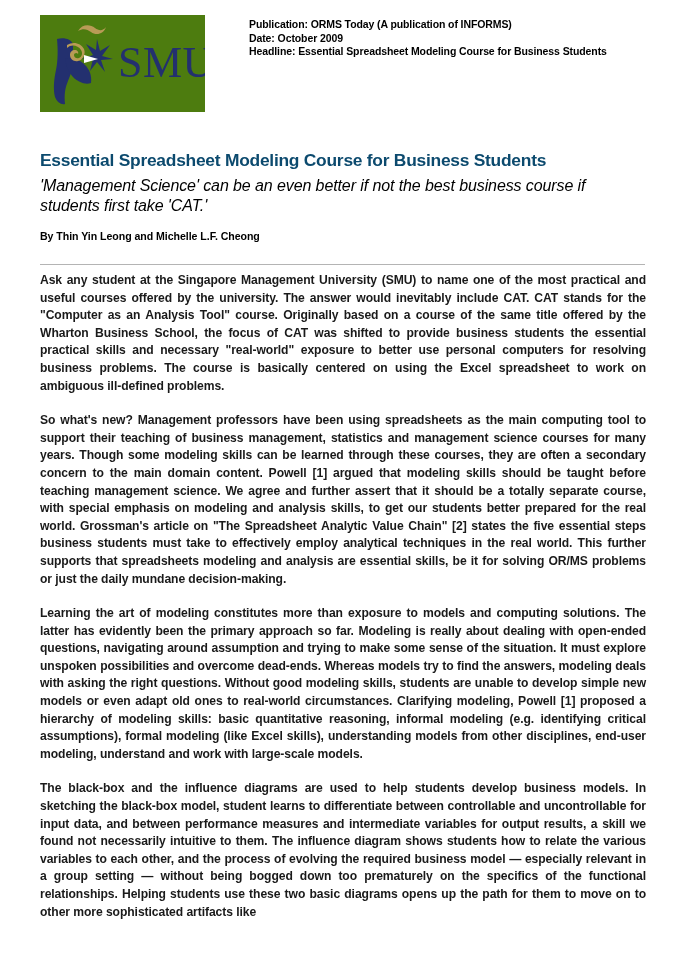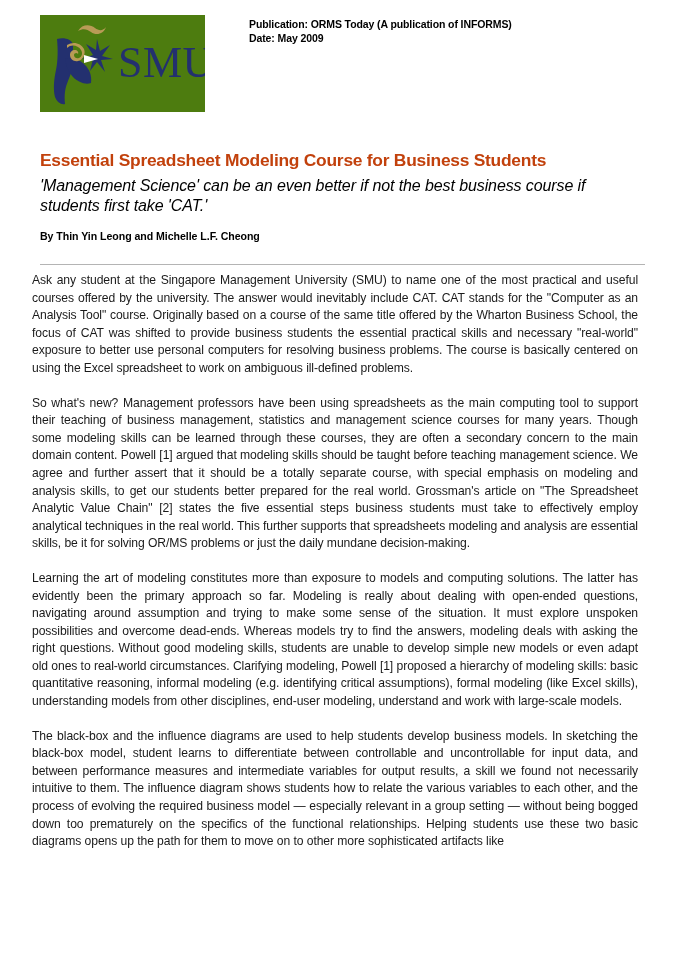--- a/index.html
+++ b/index.html
@@ -62,21 +62,21 @@
   
   .headline {
     position: absolute;
     left: 40px;
     top: 138px;
     width: 605px;
     font-size: 17.4px;
     font-weight: bold;
     line-height: 21px;
     letter-spacing: -0.25px;
-    color: #c2410c;
+    color: #0c4a6e;
   }
   .subhead {
     position: absolute;
     left: 40px;
     top: 176px;
     width: 590px;
     font-size: 16px;
     font-style: italic;
     line-height: 20px;
     letter-spacing: -0.1px;
@@ -99,23 +99,24 @@
     top: 256px;
     width: 605px;
     height: 1px;
     background: #b4b4b4;
     border: 0;
   }
 
   
   .body-copy {
     position: absolute;
-    left: 32px;
+    left: 40px;
     top: 272px;
     width: 606px;
+    font-weight: bold;
   }
   .body-copy p {
     margin: 0 0 17px 0;
     font-size: 12.15px;
     line-height: 17.6px;
     text-align: justify;
     letter-spacing: -0.08px;
     color: #1a1a1a;
     -webkit-hyphens: none;
     hyphens: none;
@@ -149,21 +150,22 @@
                  L42 44 L53 40 L46 29 L56 35 Z" fill="#23306f"></path>
 
         <path d="M44 40 L58 44 L44 48 Z" fill="#ffffff"></path>
 
         <text x="78" y="62" font-family="'Liberation Serif', serif" font-size="44" fill="#23306f" letter-spacing="0.5">SMU</text>
       </svg>
     </div>
 
     <div class="pub-meta">
       <div>Publication: ORMS Today (A publication of INFORMS)</div>
-      <div>Date: May 2009</div>
+      <div>Date: October 2009</div>
+      <div>Headline: Essential Spreadsheet Modeling Course for Business Students</div>
     </div>
   </div>
 
   <h1 class="headline">Essential Spreadsheet Modeling Course for Business Students</h1>
   <div class="subhead">'Management Science' can be an even better if not the best business course if students first take 'CAT.'</div>
   <div class="byline">By Thin Yin Leong and Michelle L.F. Cheong</div>
   <hr class="rule">
 
   <div class="body-copy">
     <p>Ask any student at the Singapore Management University (SMU) to name one of the most practical and useful courses offered by the university. The answer would inevitably include CAT. CAT stands for the "Computer as an Analysis Tool" course. Originally based on a course of the same title offered by the Wharton Business School, the focus of CAT was shifted to provide business students the essential practical skills and necessary "real-world" exposure to better use personal computers for resolving business problems. The course is basically centered on using the Excel spreadsheet to work on ambiguous ill-defined problems.</p>

